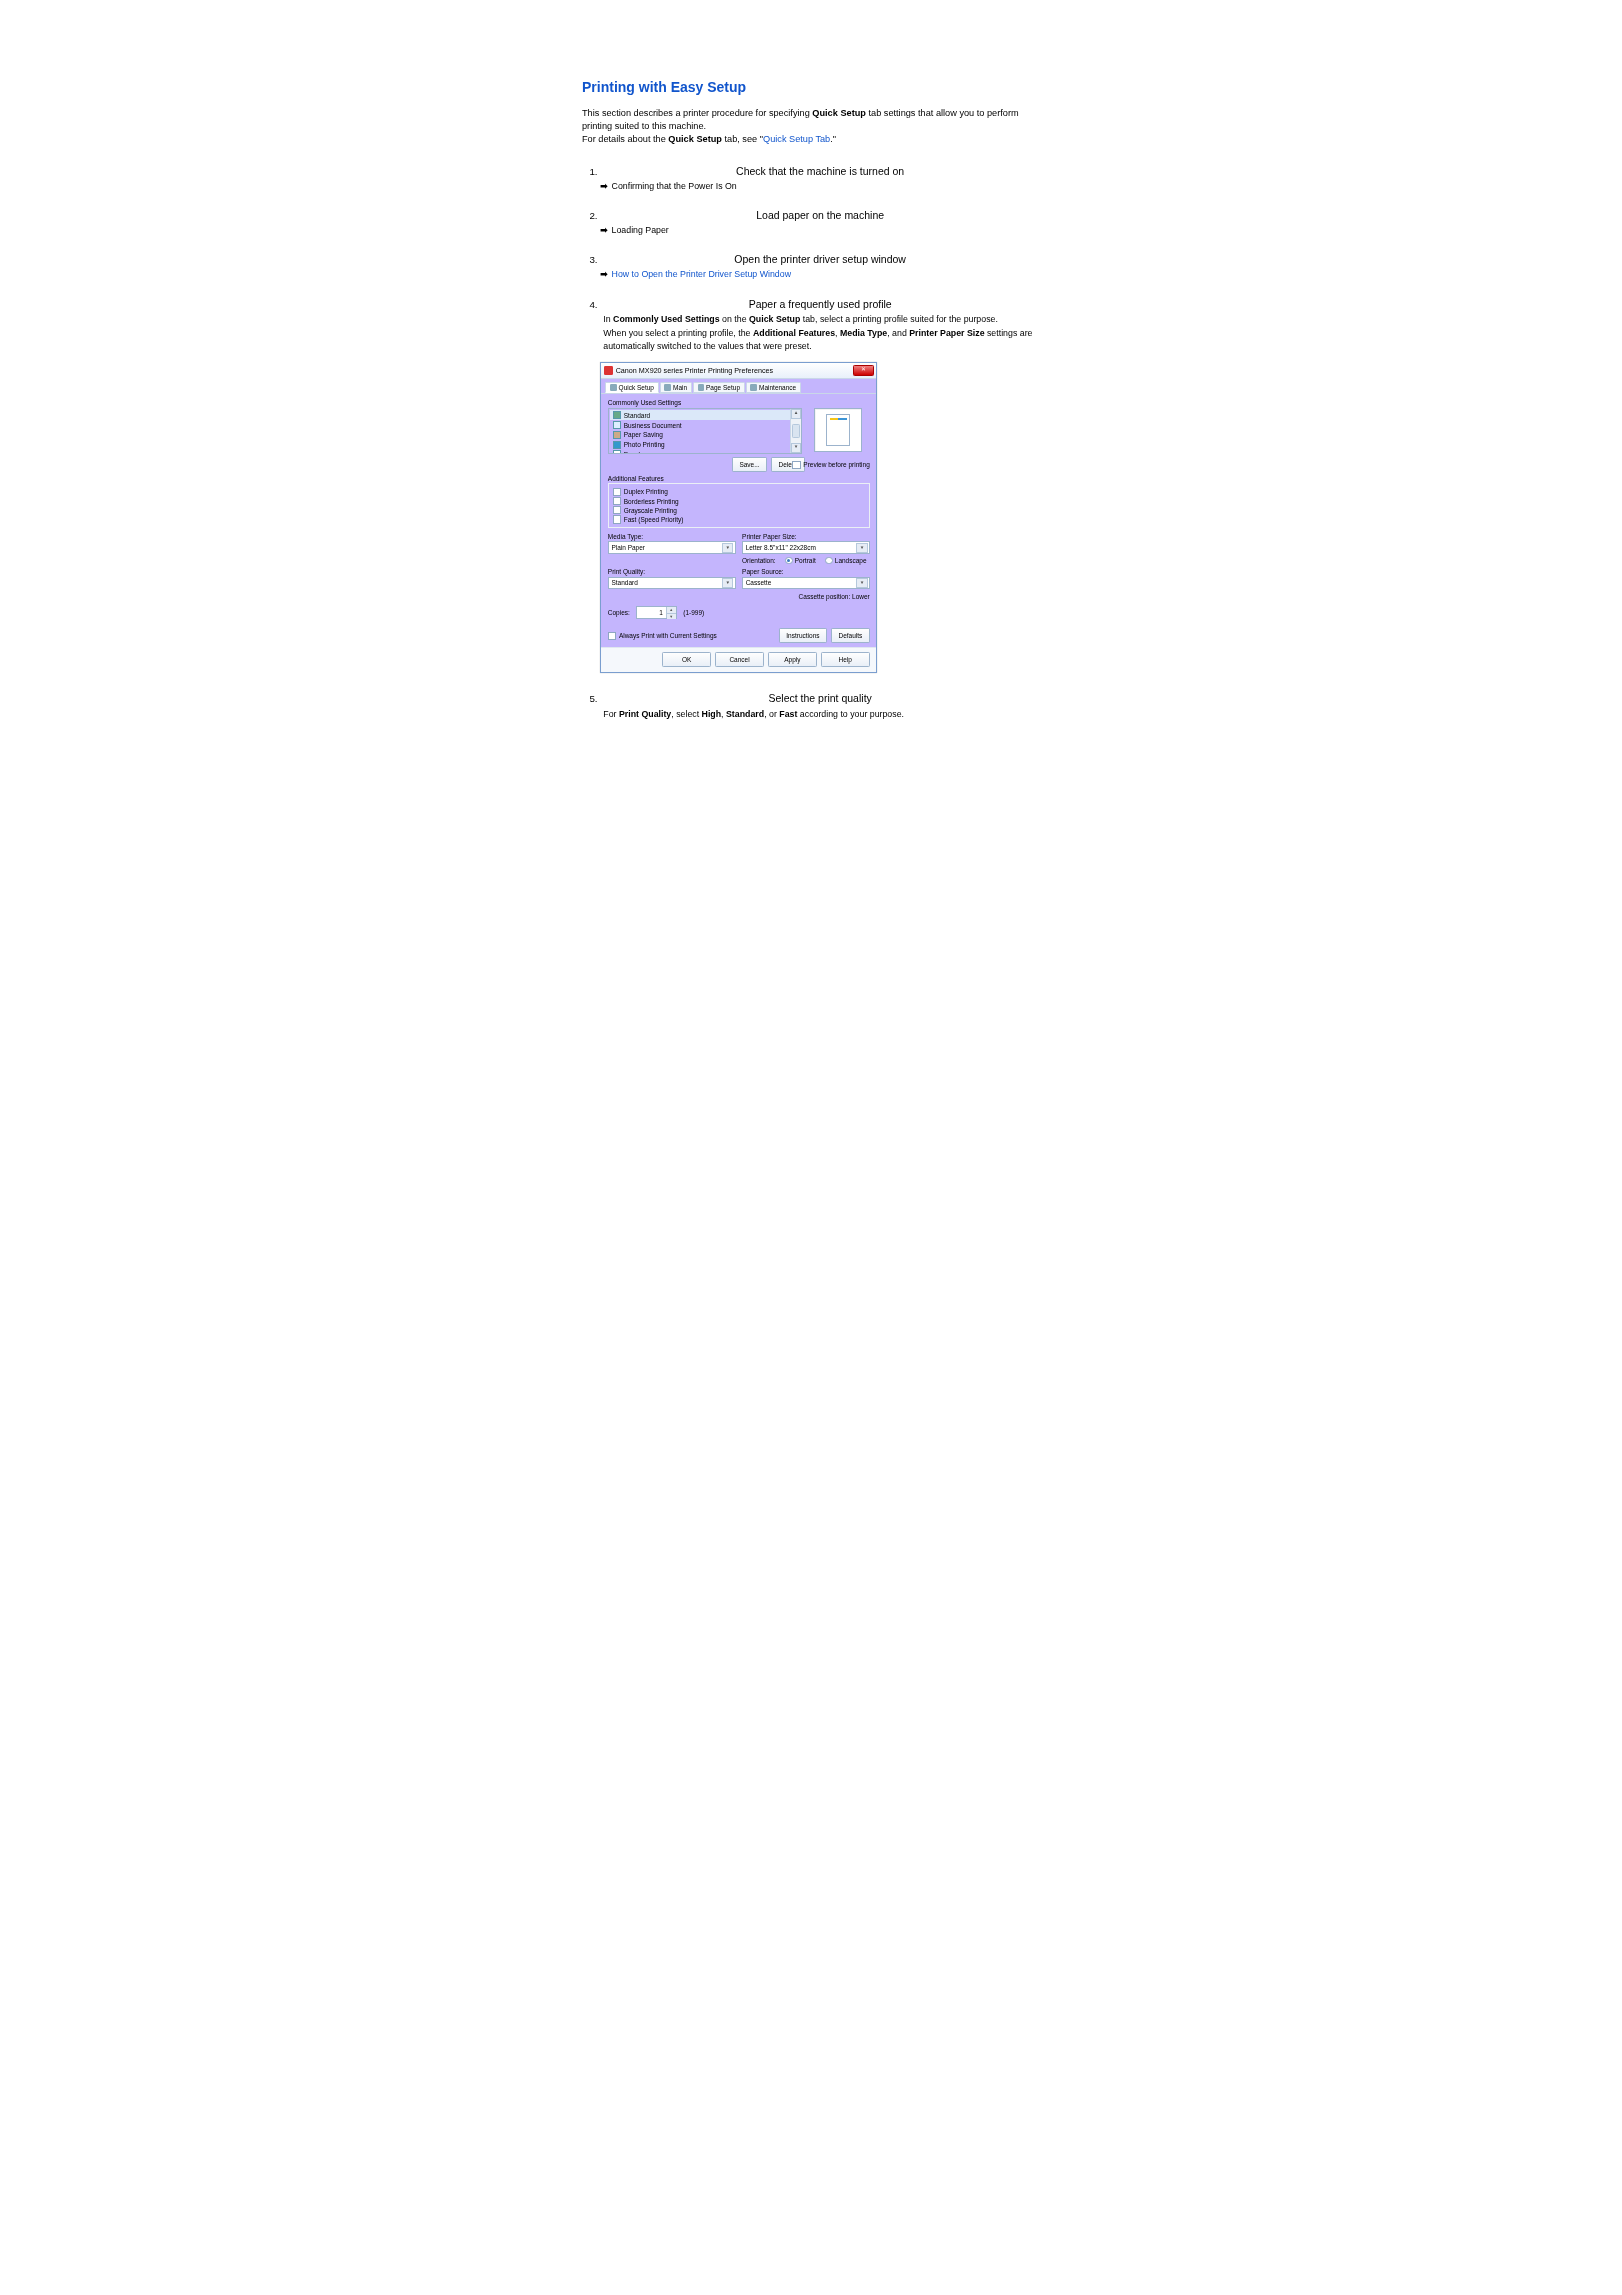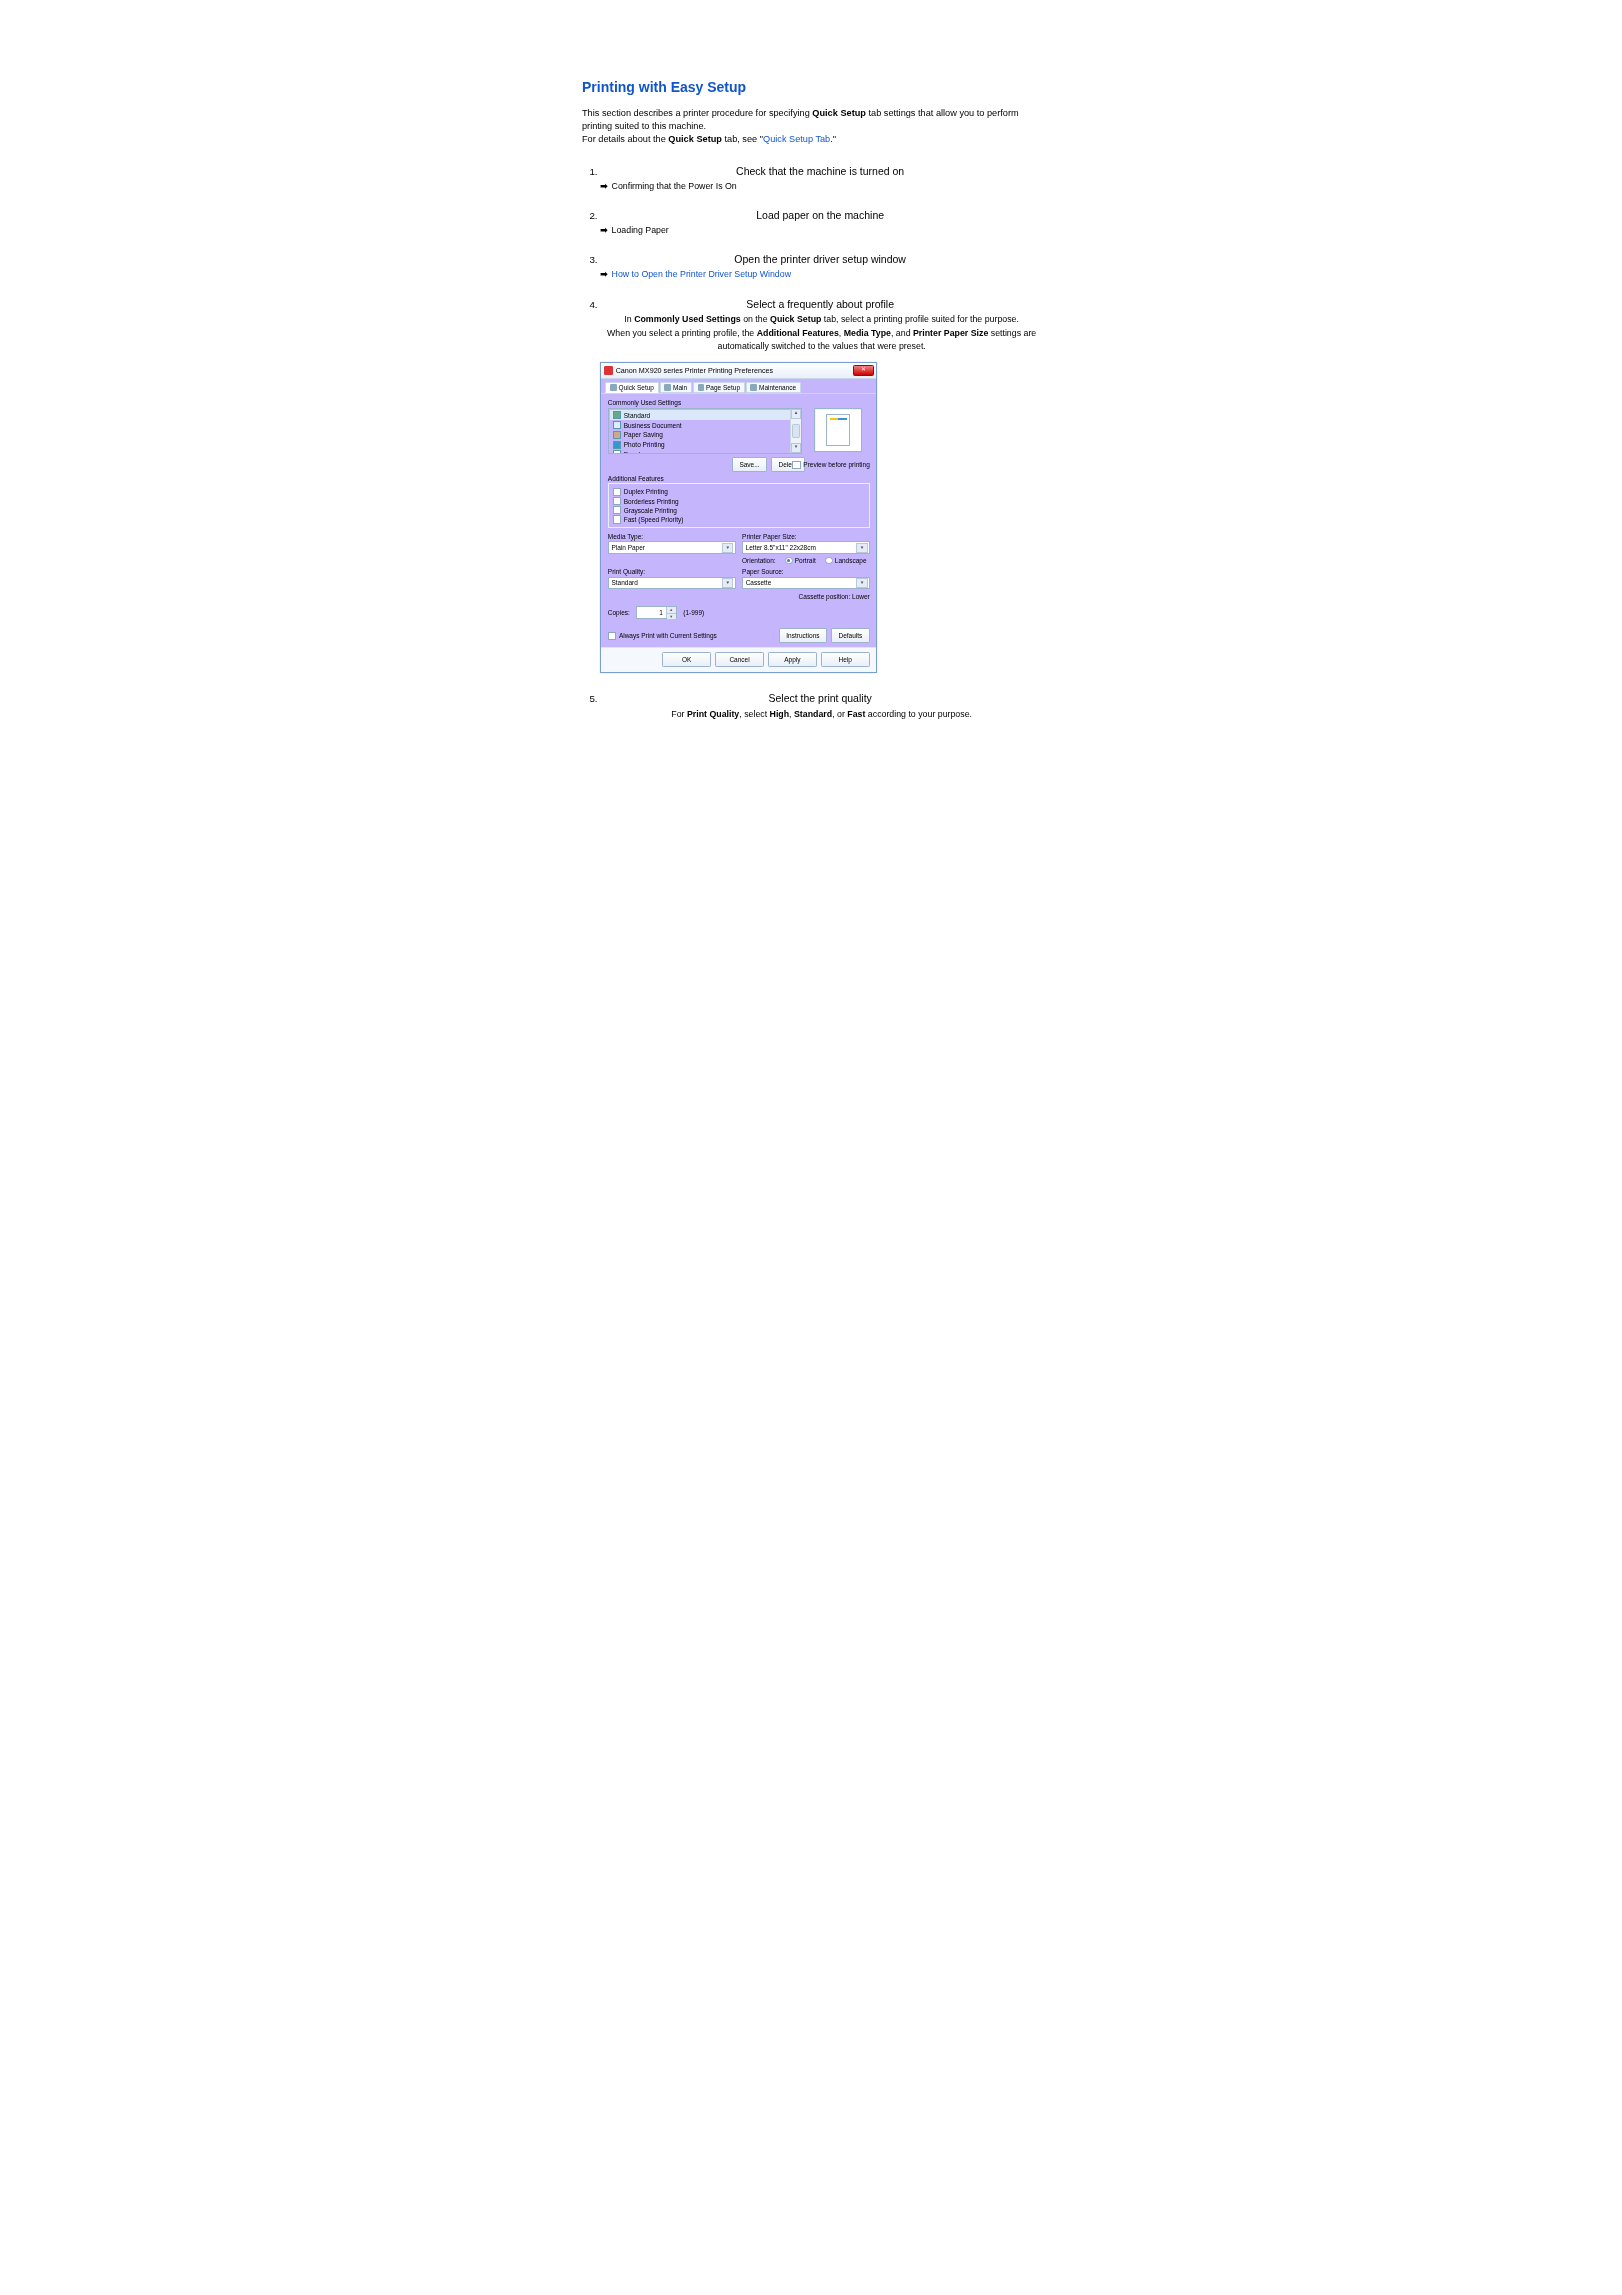--- a/index.html
+++ b/index.html
@@ -37,21 +37,20 @@
   }
   ol.steps > li .step-head {
     font-size: 10.5px;
     margin-bottom: 3.9px;
     text-align: center;
   }
   .sub {
     font-size: 8.8px;
     line-height: 1.5;
     margin-left: 3px;
-    text-align: center;
   }
   .arrow-line {
     display: flex;
     align-items: center;
     gap: 3.9px;
     margin-top: 2.6px;
     font-size: 8.8px;
   }
   .arrow-line .arrow {
     display: inline-block;
@@ -227,21 +226,21 @@
 
     <li>
       <div class="step-head">Open the printer driver setup window</div>
       <div class="arrow-line linklike">
         <span class="arrow" style="color:#000">➡</span>
         <a href="#" style="color:#1155cc;text-decoration:none">How to Open the Printer Driver Setup Window</a>
       </div>
     </li>
 
     <li>
-      <div class="step-head">Select a frequently about profile</div>
+      <div class="step-head">Paper a frequently used profile</div>
       <div class="sub">
         <span>In </span><span class="bold">Commonly Used Settings</span><span> on the </span><span class="bold">Quick Setup</span><span> tab, select a printing profile suited for the purpose.</span><br>
         <span>When you select a printing profile, the </span><span class="bold">Additional Features</span><span>, </span><span class="bold">Media Type</span><span>, and </span><span class="bold">Printer Paper Size</span><span> settings are automatically switched to the values that were preset.</span>
       </div>
 
       <div class="dialog">
         <div class="dlg-title">
           <span class="icon"></span>
           <span class="ttl">Canon MX920 series Printer Printing Preferences</span>
           <span class="dlg-close">✕</span>

